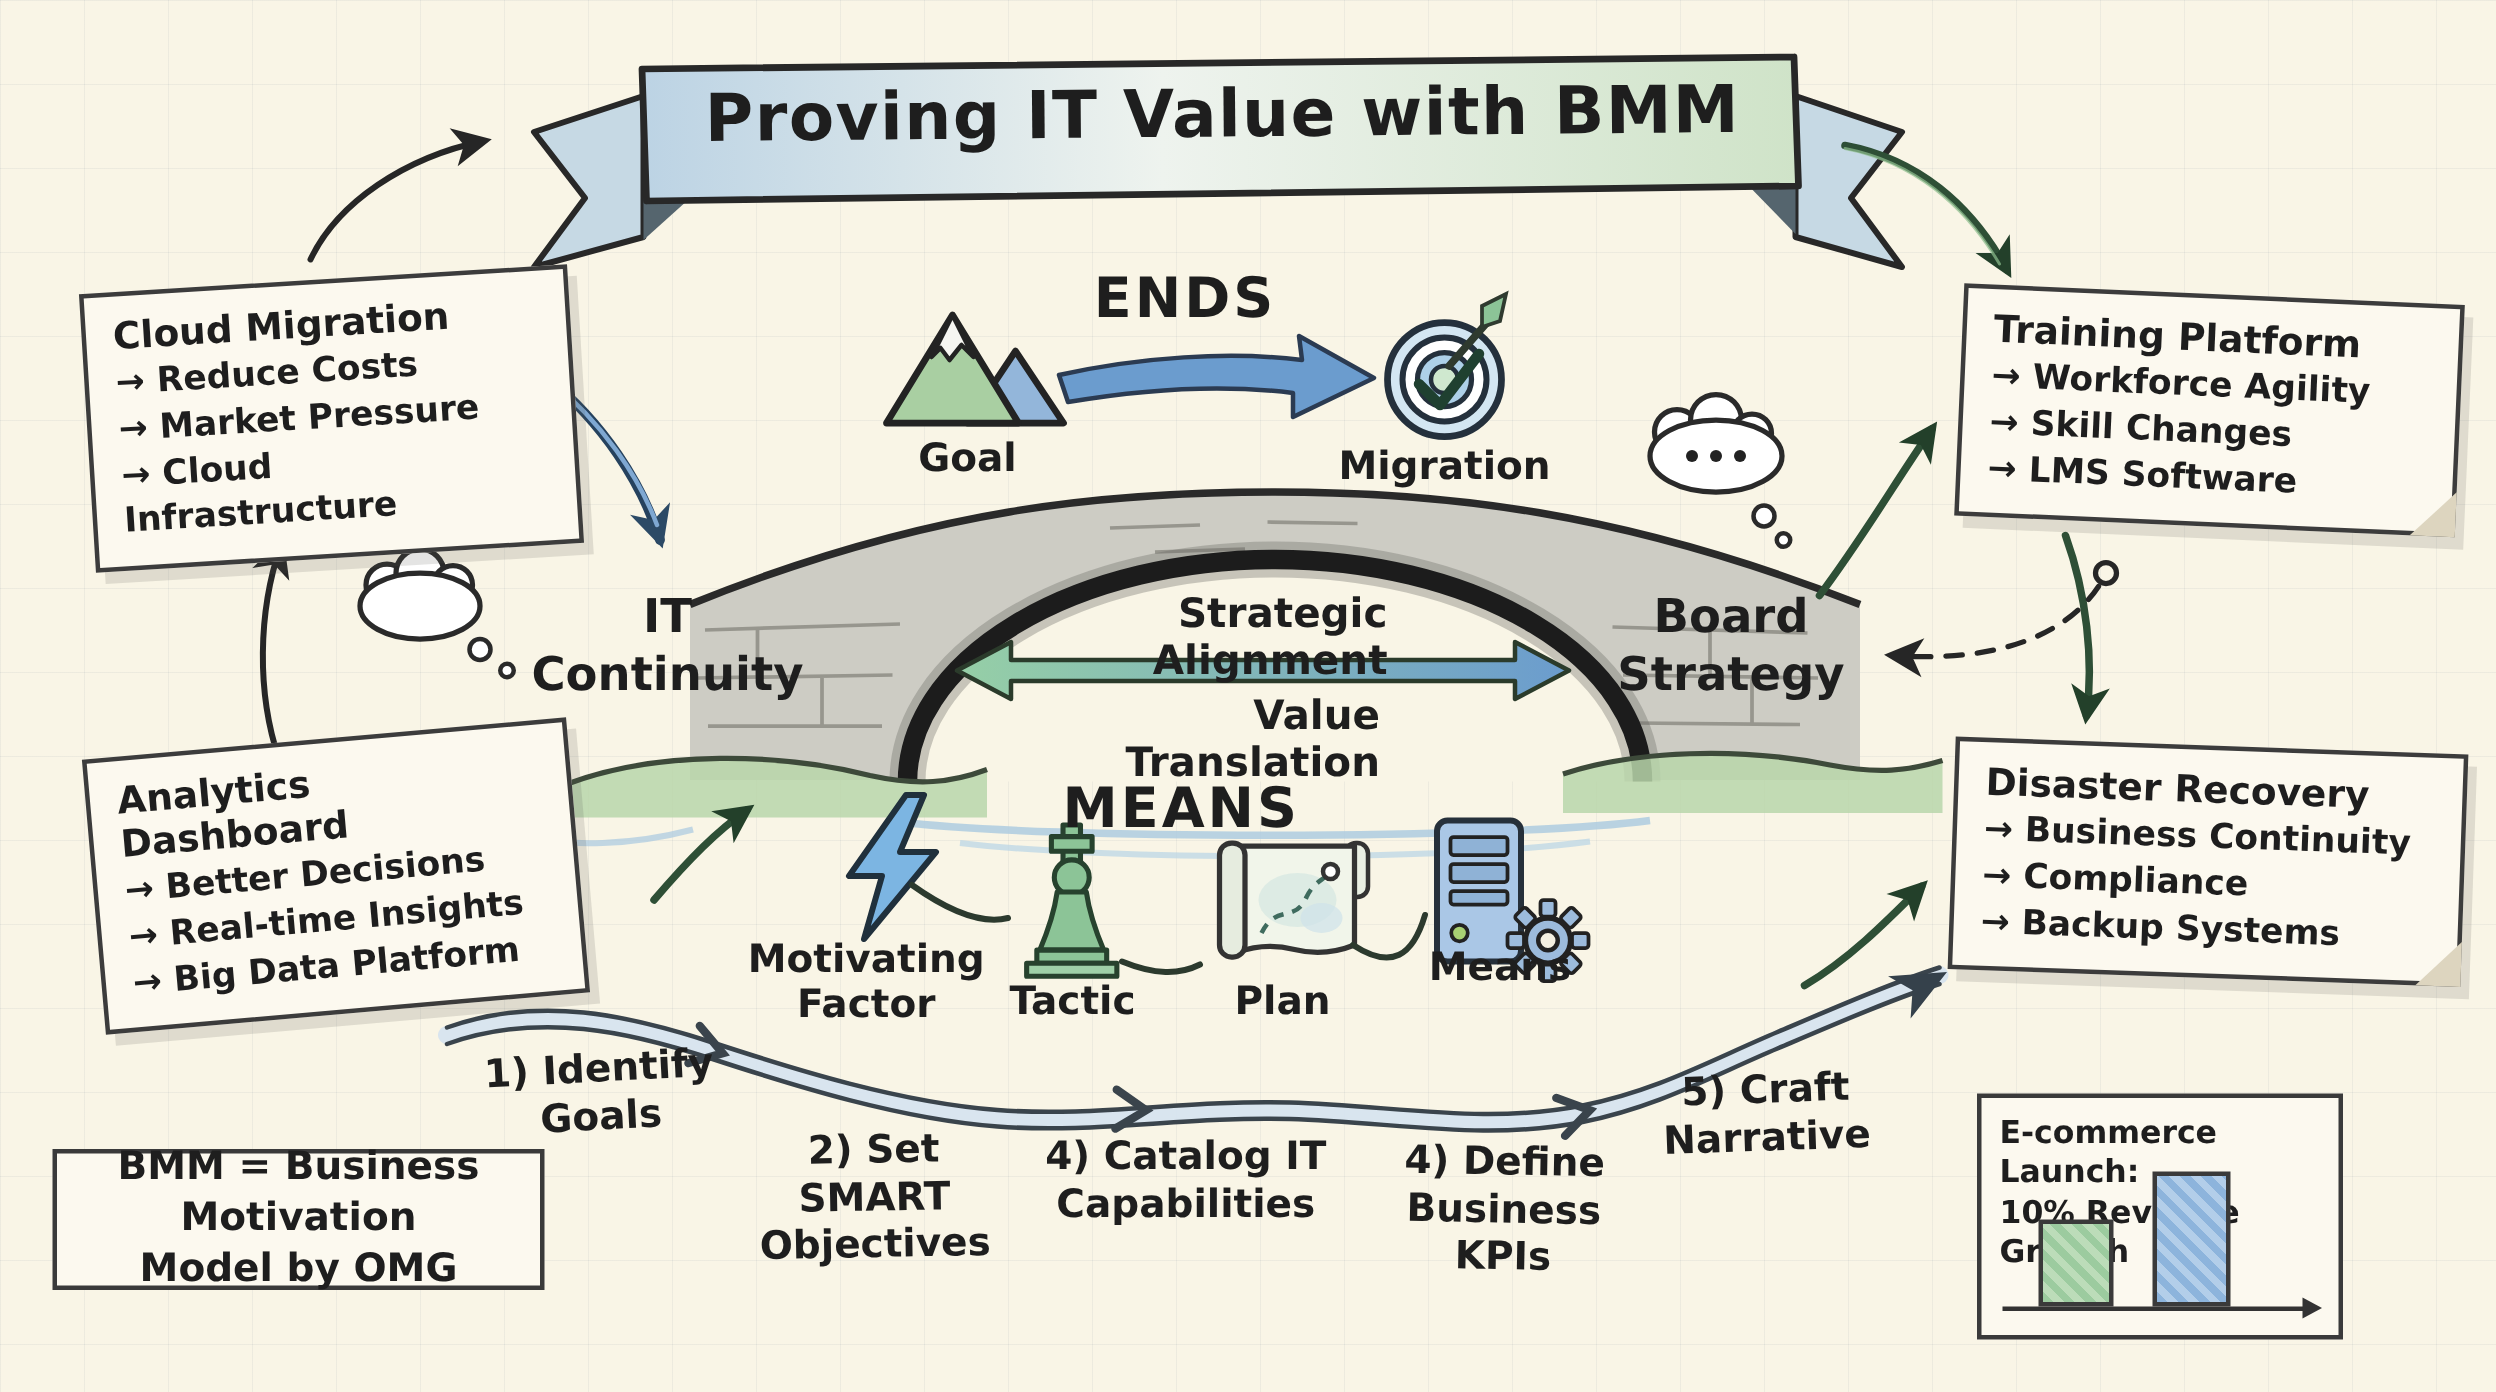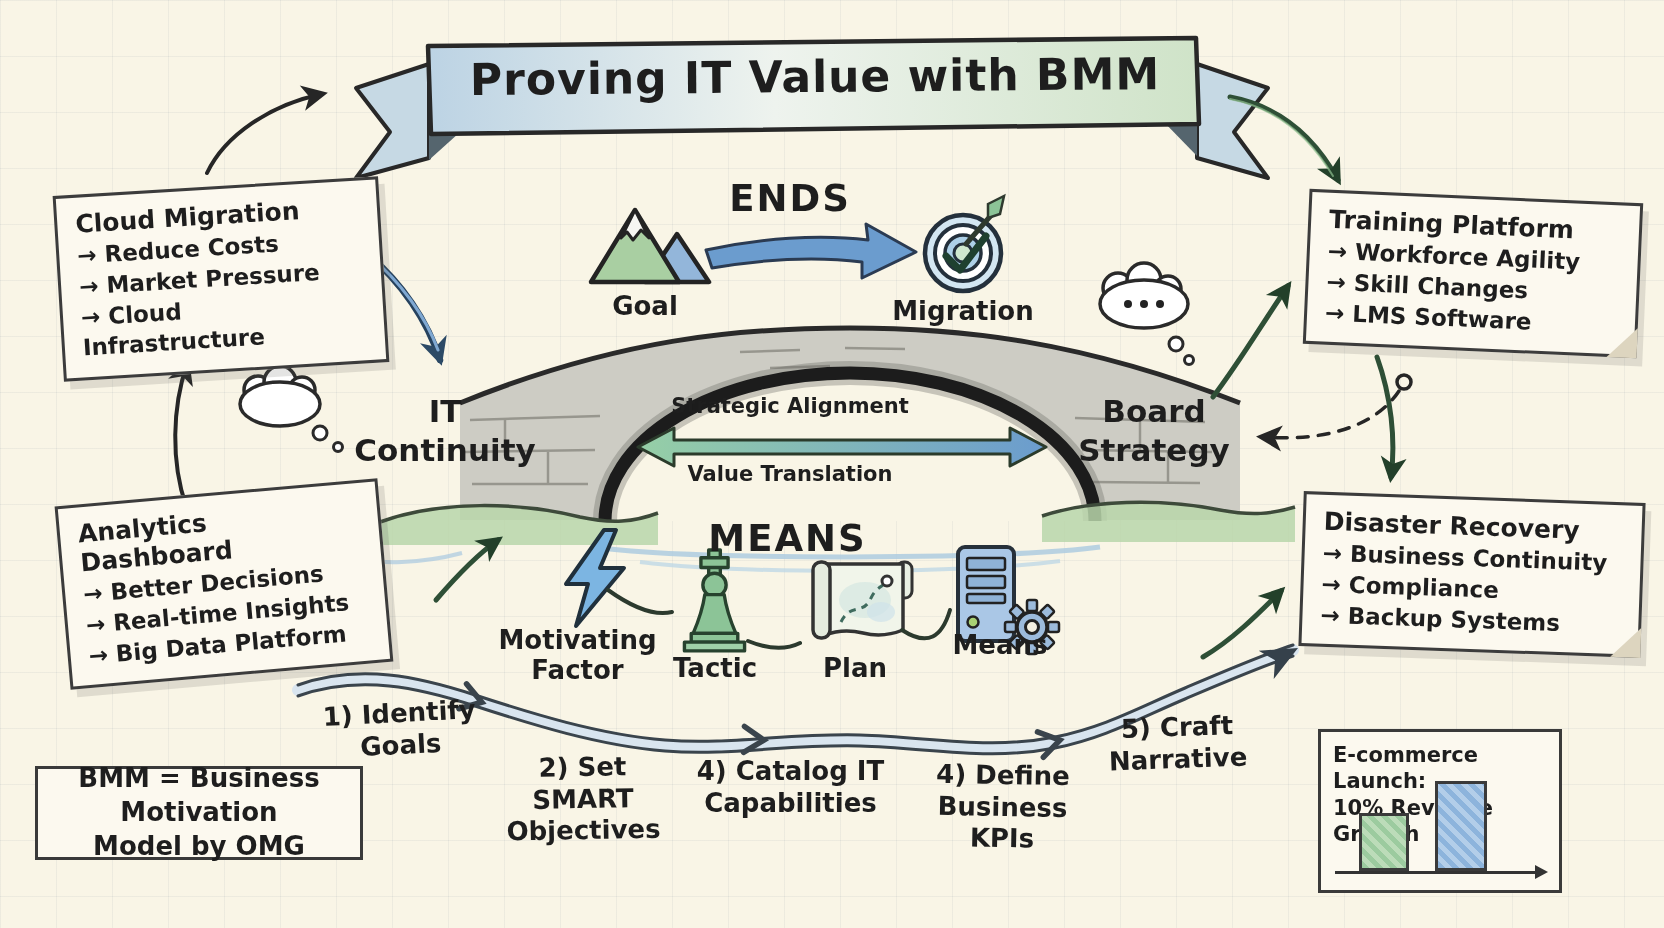--- a/index.html
+++ b/index.html
@@ -12,21 +12,21 @@
       linear-gradient(90deg, rgba(110,130,150,.09) 1px, transparent 1px);
     background-size:56px 56px;
     color:#1e1e1e;
   }
   #art{position:absolute;left:0;top:0;z-index:1;}
   .txt{position:absolute;z-index:5;font-weight:bold;text-align:center;white-space:pre-line;line-height:1.15;}
   .title{font-size:44px;letter-spacing:1px;}
   .section{font-size:37px;letter-spacing:2px;}
   .iconlabel{font-size:26px;}
   .sidelabel{font-size:31px;line-height:1.25;}
-  .bridgetext{font-size:21px;}
+  .bridgetext{font-size:27px;text-align:right;}
   .step{font-size:26px;line-height:1.22;}
   .note{position:absolute;z-index:4;background:#fcf9ef;border:3px solid #3c3c3c;
         padding:12px 16px 14px 18px;box-shadow:6px 8px 0 rgba(90,90,80,.16);}
   .note .t{font-size:25px;font-weight:bold;margin-bottom:2px;}
   .note .i{font-size:23px;font-weight:bold;line-height:1.34;}
   .curl{position:absolute;right:-3px;bottom:-3px;width:0;height:0;border-style:solid;
         border-width:0 0 30px 30px;border-color:transparent transparent #ddd5bf transparent;}
   .plainbox{position:absolute;z-index:4;background:#fcf9ef;border:3px solid #3a3a3a;}
   #bmm-box{left:35px;top:766px;width:322px;height:88px;display:flex;align-items:center;justify-content:flex-end;}
   #bmm-box .txt2{font-size:26px;font-weight:bold;text-align:center;white-space:pre-line;line-height:1.3;}

